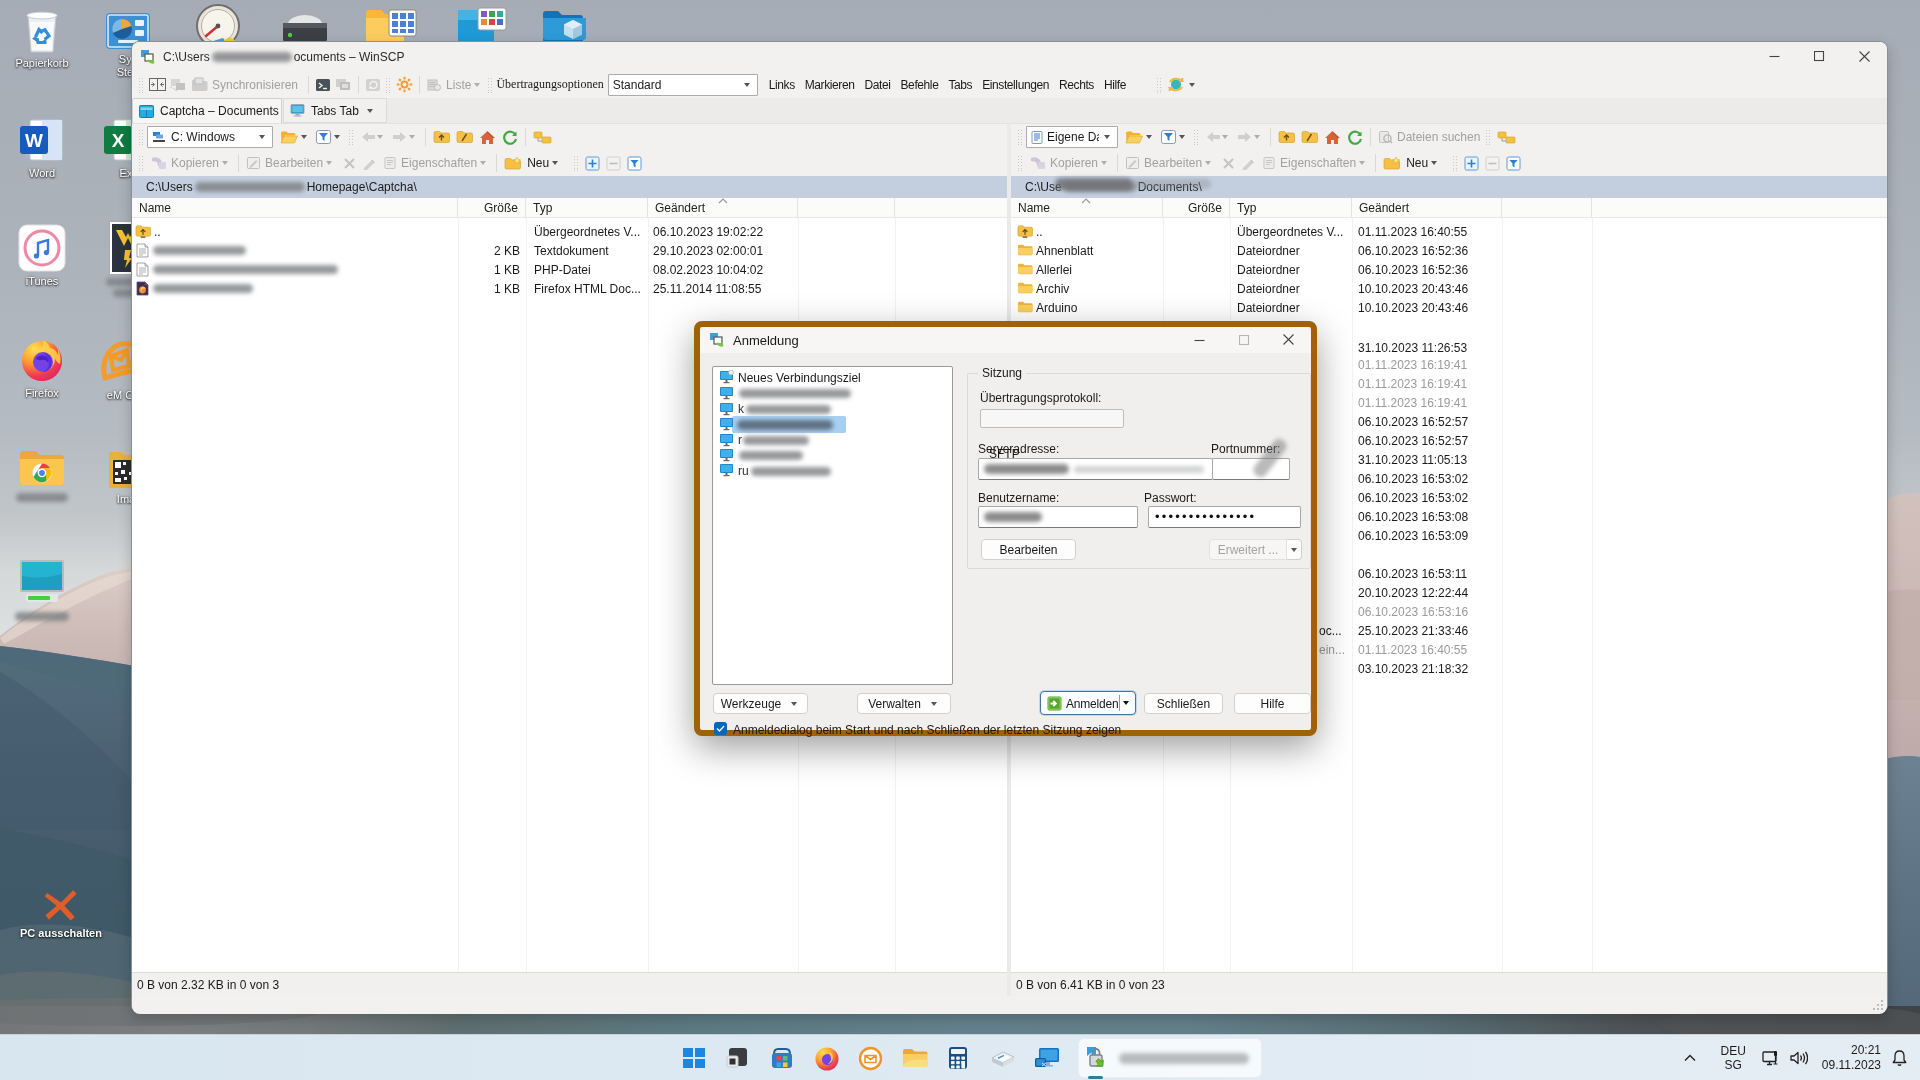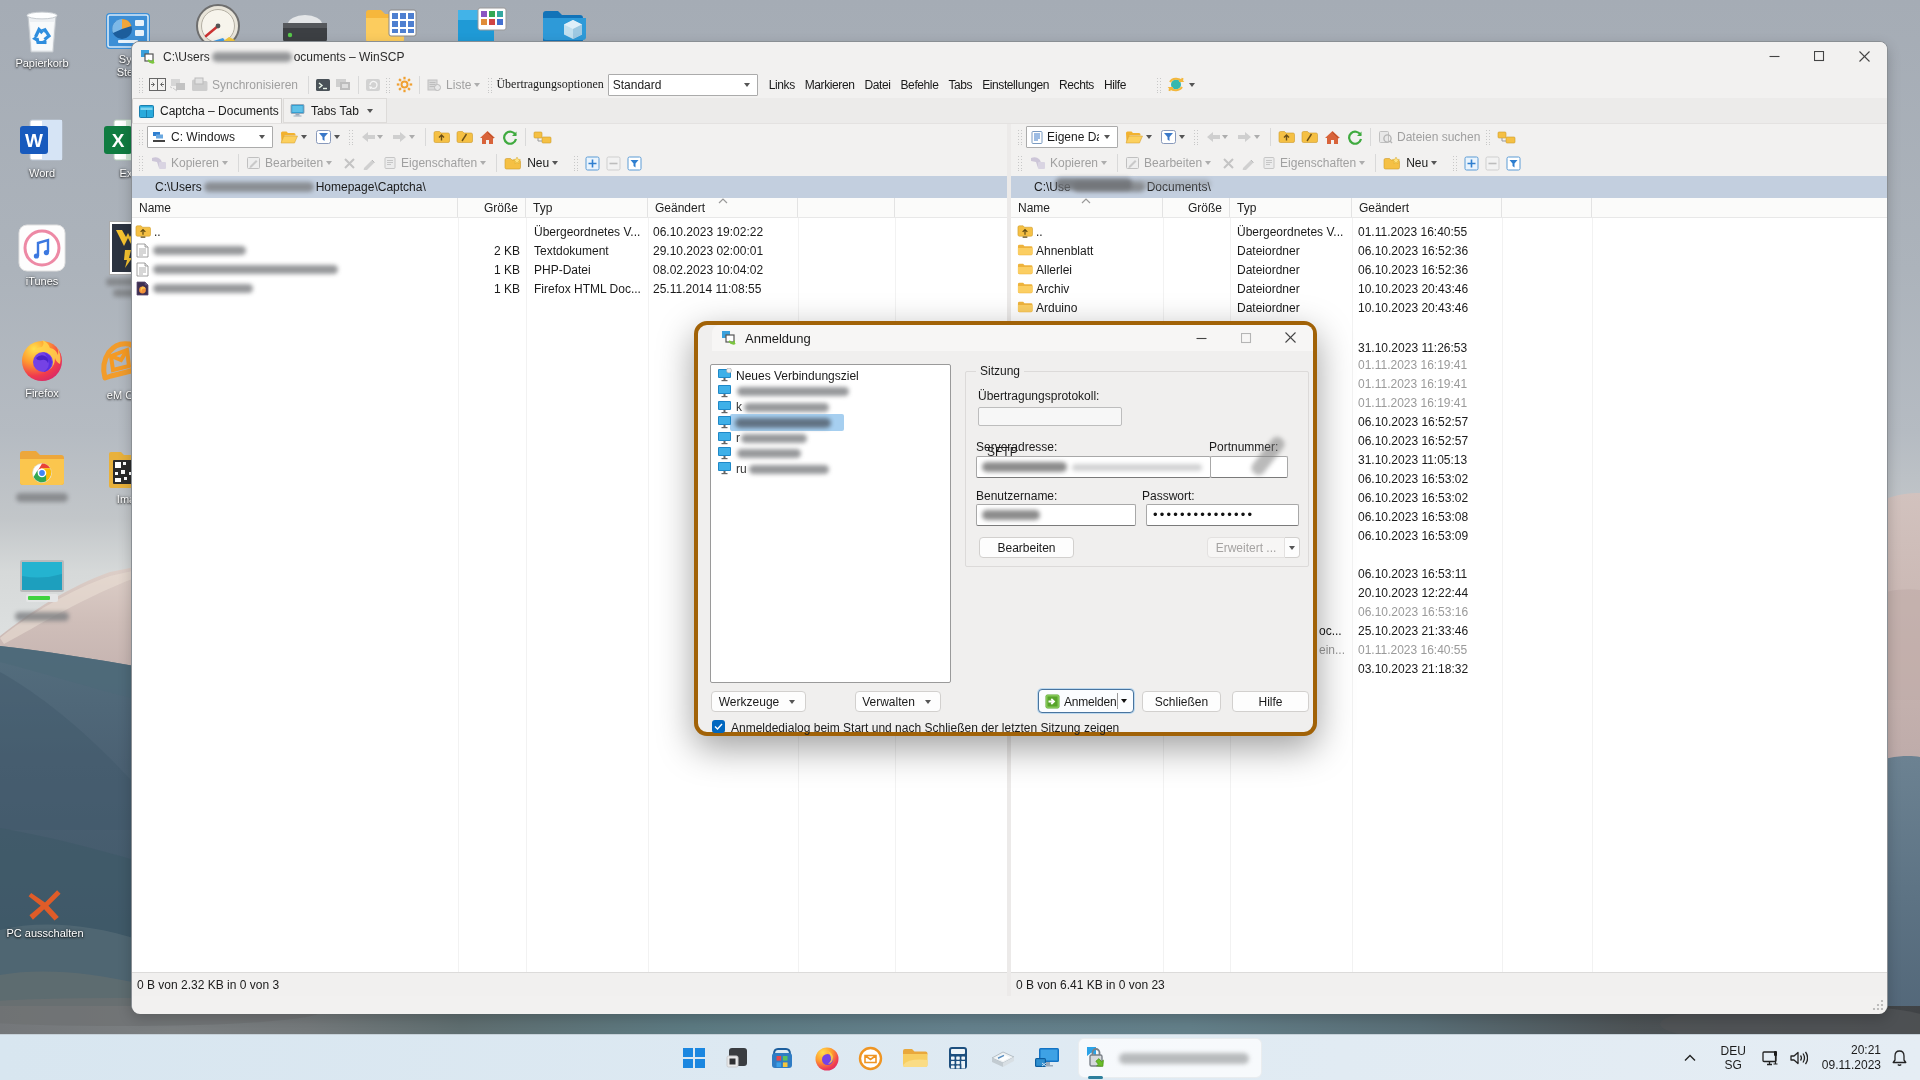--- a/index.html
+++ b/index.html
@@ -45,39 +45,39 @@
 .tab { display:flex; align-items:center; font-size:12px; }
 #tabActive { width:150px; background:#f7f6f5; border:1px solid #d2d0ce; border-bottom:none; border-top-left-radius:2px; padding-left:6px; }
 #tabNew { width:104px; background:#f1f0ef; border:1px solid #dddbd9; margin-left:1px; padding-left:6px; }
 
 
 #panels { display:flex; height:872px; }
 .panel { display:flex; flex-direction:column; background:#f2f1f0; }
 #lpanel { width:876px; }
 #divider { width:4px; background:#eceae9; }
 #rpanel { width:877px; }
-.pathbar { height:22px; background:#c3cfdf; display:flex; align-items:center; padding-left:23px; font-size:12px; position:relative; }
+.pathbar { height:22px; background:#c3cfdf; display:flex; align-items:center; padding-left:14px; font-size:12px; position:relative; }
 .hdr { height:20px; background:#fbfbfa; display:flex; font-size:12px; color:#222; position:relative; border-bottom:1px solid #e8e8e8; }
 .hcell { display:flex; align-items:center; padding-left:7px; border-right:1px solid #e3e3e3; height:100%; }
 .hcell.r { justify-content:flex-end; padding-right:7px; }
 .flist { flex:1; background:#fff; position:relative; overflow:hidden; }
 .gline { position:absolute; top:0; bottom:0; width:1px; background:#f2f2f2; }
 .frow { position:absolute; left:0; right:0; height:19px; display:flex; align-items:center; font-size:12px; }
 .fcell { position:absolute; white-space:nowrap; }
 .statusbar { height:24px; background:#f1f0ef; border-top:1px solid #dcdbda; display:flex; align-items:center; padding-left:5px; font-size:12px; }
 #footer { height:18px; background:#f2f1f0; border-radius:0 0 8px 8px; position:relative; }
 
 
 .sortup { position:absolute; top:0px; width:10px; height:6px; }
 .sortup svg { display:block; }
 
 
 #dlg { position:absolute; left:694px; top:321px; width:623px; height:415px;
-  background:#f0efee; border:4px solid #a16207; border-radius:13px;
-  box-shadow:0 12px 36px rgba(0,0,0,.38); font-size:12px; color:#1a1a1a;padding-left:14px; }
+  background:#f0efee; border:6px solid #a16207; border-radius:8px;
+  box-shadow:0 12px 36px rgba(0,0,0,.38); font-size:12px; color:#1a1a1a; }
 #dlgtitle { height:26px; display:flex; align-items:center; padding-left:9px; background:#f7f6f5; border-radius:8px 8px 0 0; }
 #dlgtitle .ttext { margin-left:8px; font-size:13px; }
 #dlg .capbtn { height:26px; }
 .fld { position:absolute; background:#fff; border:1px solid #a8a8a8; border-bottom-color:#7a7a7a; border-radius:2px; }
 .btn { position:absolute; background:#fdfdfd; border:1px solid #d2d0ce; border-radius:4px; display:flex; align-items:center; justify-content:center; font-size:12px; color:#1a1a1a; }
 .btn.dis { background:#f7f6f5; border-color:#e3e1e0; color:#a5a3a2; }
 .grp { position:absolute; border:1px solid #dcdad9; border-radius:2px; }
 .grp .glabel { position:absolute; top:-8px; left:10px; background:#f0efee; padding:0 4px; font-size:12px; }
 .dlabel { position:absolute; font-size:12px; color:#1a1a1a; white-space:nowrap; }
 
@@ -367,21 +367,21 @@
       <rect x="6" y="2" width="44" height="32" rx="2" fill="#b9babc"></rect>
       <rect x="8" y="4" width="40" height="28" fill="#1d9fbe"></rect>
       <rect x="8" y="4" width="40" height="28" fill="url(#tealg)" opacity="0"></rect>
       <path d="M8 4 l40 0 l0 12 q-20 6 -40 2 Z" fill="#27b8d4" opacity=".8"></path>
       <rect x="12" y="36" width="32" height="8" rx="2" fill="#e4e5e6"></rect>
       <rect x="14" y="38" width="22" height="4" rx="1" fill="#3fd23f"></rect>
     </svg>
     <div style="margin:4px auto 0; width:54px; height:9px;" class="blurcap"></div>
   </div>
 
-  <div class="dicon" style="left:0px; top:886px; width:90px;">
+  <div class="dicon" style="left:16px; top:886px; width:90px;font-weight:bold;">
     <svg width="38" height="38" viewBox="0 0 44 44" style="display:block;margin:0 auto;">
       <path d="M6 8 L22 19 L36 5 L40 9 L26 23 L38 36 L33 40 L21 27 L8 39 L4 34 L17 23 L3 12 Z" fill="#e05c28"></path>
     </svg>
     <div class="lbl">PC ausschalten</div>
   </div>
 </div>
 
 <div id="win">
   <div id="titlebar">
     <svg width="16" height="16" viewBox="0 0 16 16">
@@ -1146,21 +1146,21 @@
       <span style="position:absolute;left:6px;top:2px;font-size:13px;letter-spacing:2.2px;color:#111;">•••••••••••••••</span>
     </div>
     <div class="btn" style="left:13px; top:165px; width:95px; height:21px;">Bearbeiten</div>
     <div class="btn dis" style="left:241px; top:165px; width:78px; height:21px; border-radius:4px 0 0 4px;">Erweitert ...</div>
     <div class="btn" style="left:319px; top:165px; width:15px; height:21px; border-radius:0 4px 4px 0; border-left:none;">
         <span class="caret" style="margin:0;"></span>
       </div>
   </div>
 
   <div class="btn" style="left:13px; top:366px; width:95px; height:21px;">Werkzeuge<span class="caret" style="margin-left:10px;"></span></div>
-  <div class="btn" style="left:157px; top:366px; width:86px; height:21px;">Verwalten<span class="caret" style="margin-left:10px;"></span></div>
+  <div class="btn" style="left:157px; top:366px; width:94px; height:21px;">Verwalten<span class="caret" style="margin-left:10px;"></span></div>
   <div style="position:absolute; left:340px; top:364px; width:96px; height:24px; border:1px solid #49749e; border-radius:4px; background:#fbfdff; box-shadow:0 0 0 1px #bcd8ee;">
     <svg style="position:absolute;left:6px;top:4px;" width="15" height="15" viewBox="0 0 15 15">
         <rect x="0.5" y="0.5" width="14" height="14" rx="2" fill="#58a42c"></rect>
         <rect x="1.8" y="1.8" width="11.4" height="11.4" fill="none" stroke="#8ed062" stroke-width="1.2"></rect>
         <path d="M3.5 7.5 l5 0 m-2.2 -2.6 l2.7 2.6 l-2.7 2.6" stroke="#fff" stroke-width="1.8" fill="none"></path>
       </svg>
     <span style="position:absolute;left:25px;top:5px;font-size:12px;letter-spacing:-0.2px;">Anmelden</span>
     <div style="position:absolute;right:15px;top:3px;bottom:3px;width:1px;background:#9a9a9a;"></div>
     <span class="caret" style="position:absolute;right:3px;top:9px;border-top-color:#111;"></span>
   </div>

